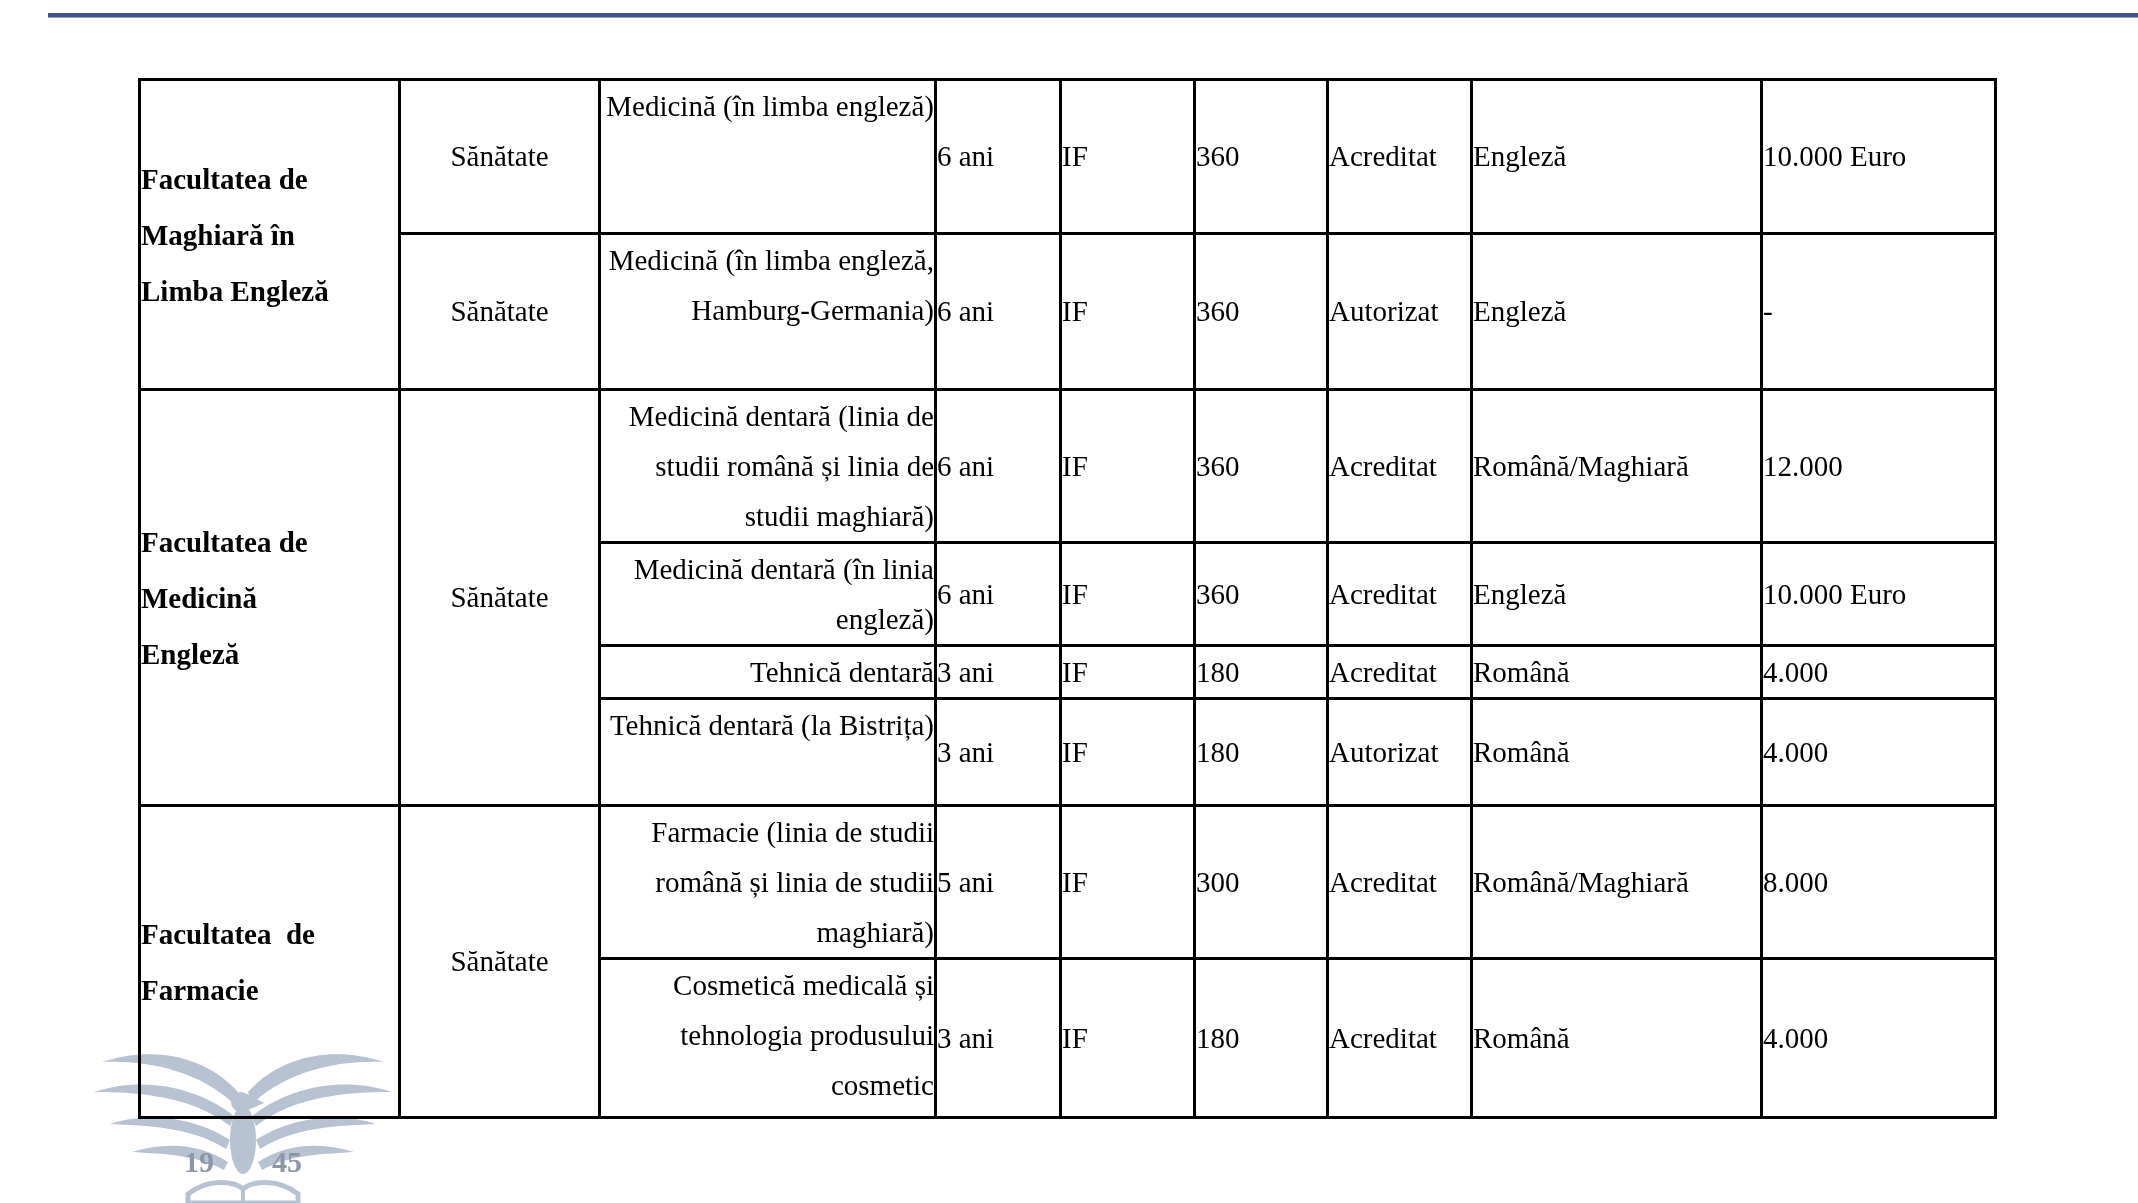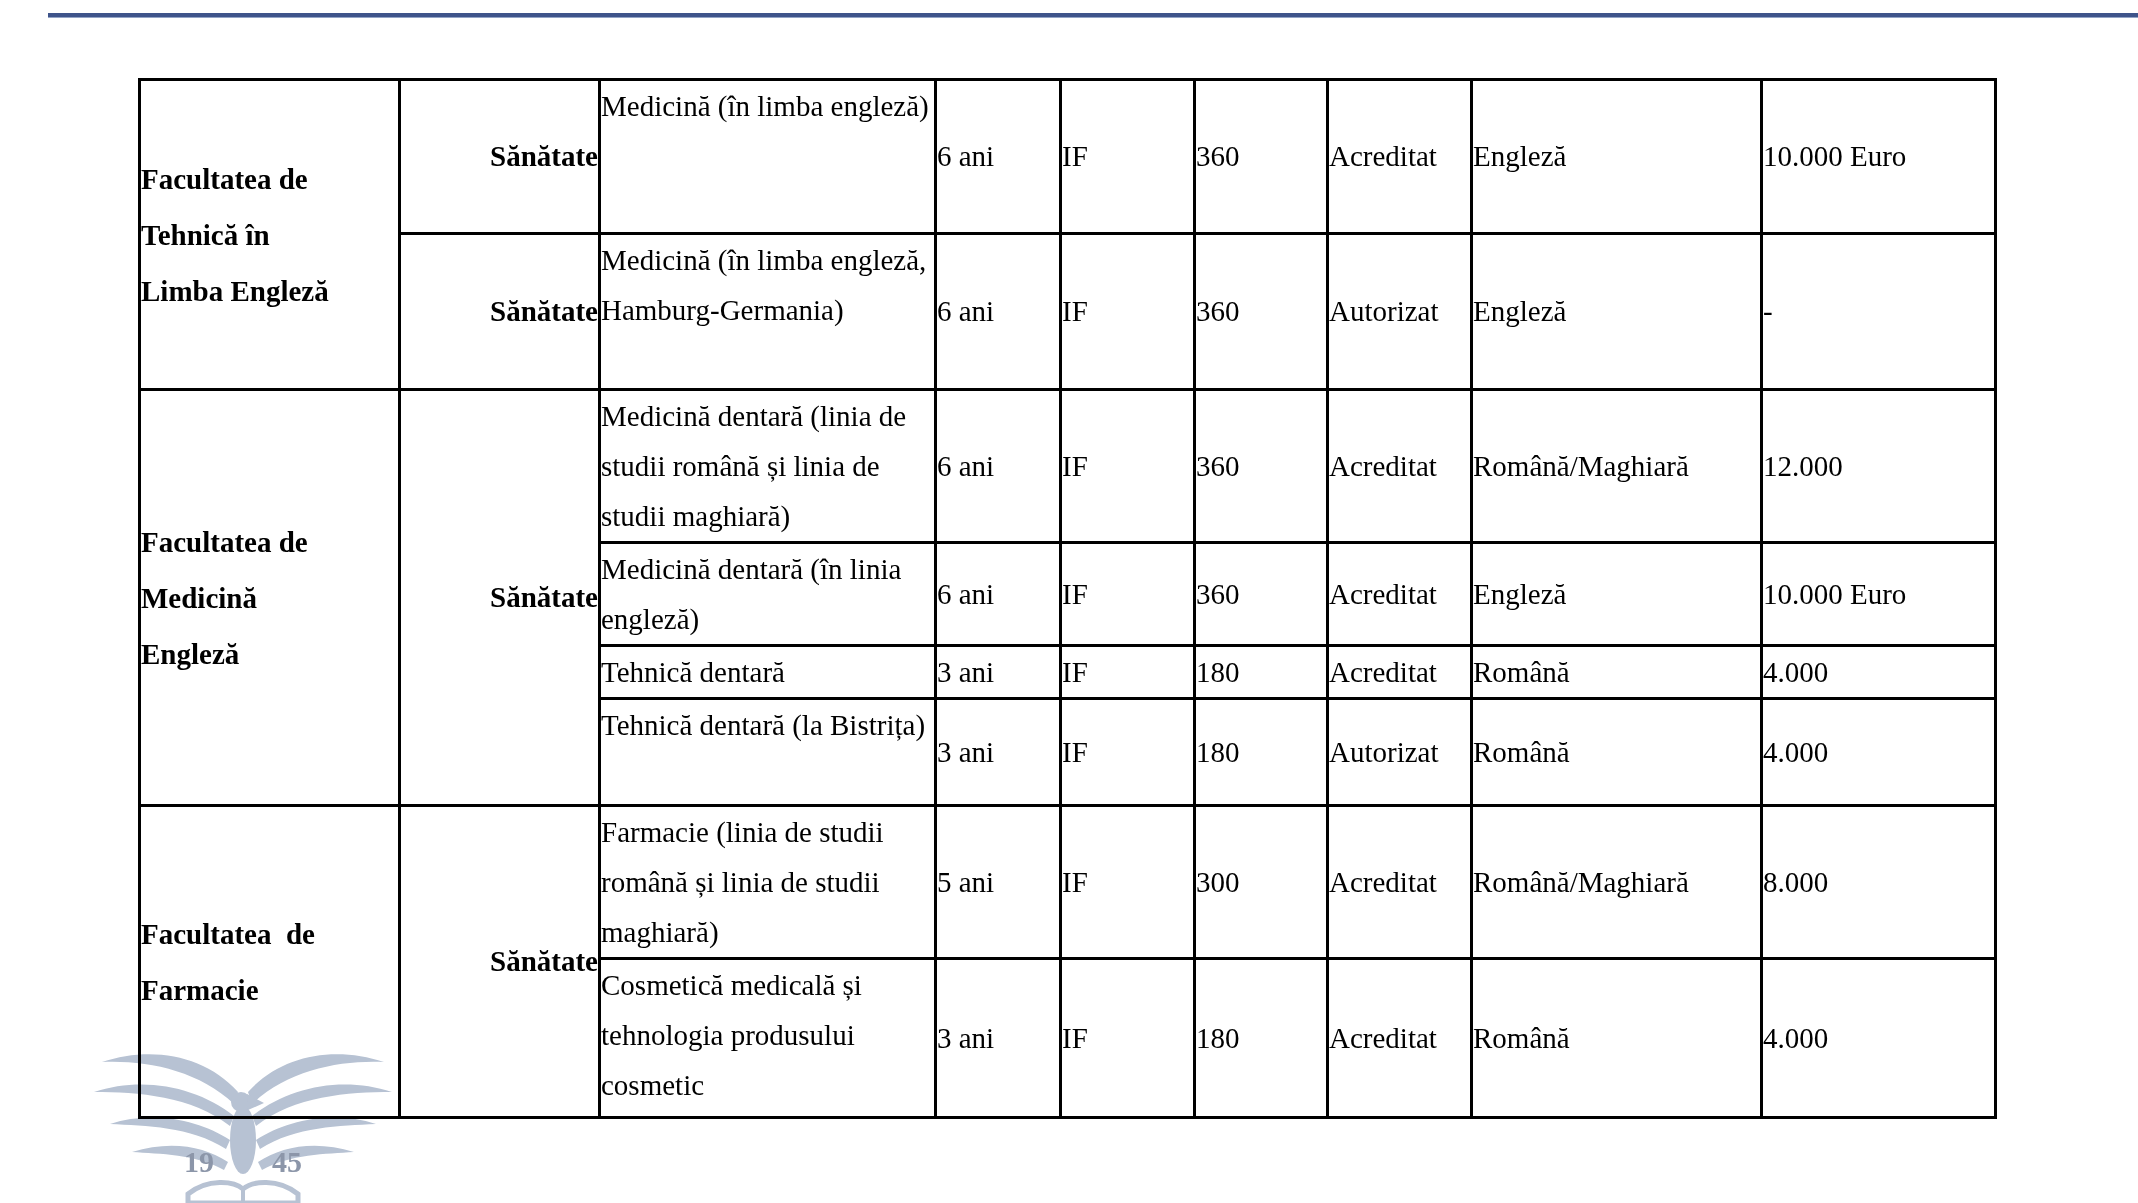--- a/index.html
+++ b/index.html
@@ -49,28 +49,27 @@
     font-weight: bold;
     vertical-align: middle;
     text-align: left;
     padding-left: 15px;
     line-height: 56px;
   }
   .fac div { white-space: pre-wrap; }
 
   .dom {
     vertical-align: middle;
-    text-align: right;
+    text-align: center;
     padding-left: 13px;
-    font-weight: bold;
   }
 
   .prog {
     vertical-align: top;
-    text-align: left;
+    text-align: right;
     padding: 10px 8px 0 14px;
     line-height: 50px;
   }
 
   .ctr {
     text-align: left;
     vertical-align: middle;
   }
 
   tr.r1 { height: 154px; }
@@ -122,21 +121,21 @@
       <col style="width:133px">
     <col style="width:144px">
       <col style="width:290px">
       <col style="width:234px">
   </colgroup>
   <tbody>
 
     <tr class="r1">
       <td class="fac" rowspan="2">
         <div>Facultatea de</div>
-        <div>Tehnică în</div>
+        <div>Maghiară în</div>
         <div>Limba Engleză</div>
       </td>
       <td class="dom">Sănătate</td>
       <td class="prog">Medicină (în limba engleză)</td>
       <td class="ctr">6 ani</td>
       <td class="ctr">IF</td>
       <td class="ctr">360</td>
       <td class="ctr">Acreditat</td>
       <td class="ctr">Engleză</td>
       <td class="ctr">10.000 Euro</td>

